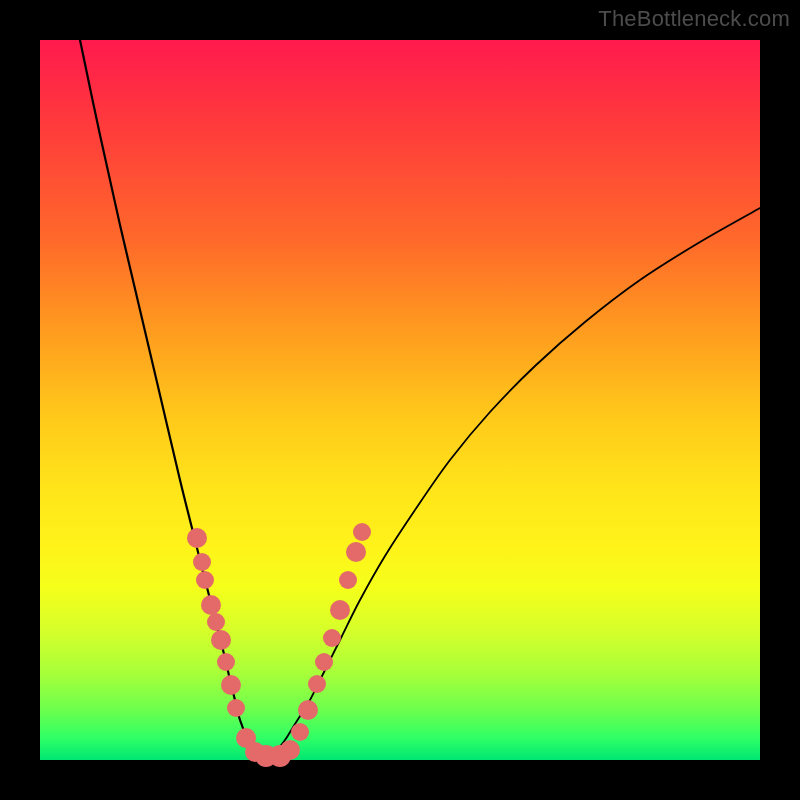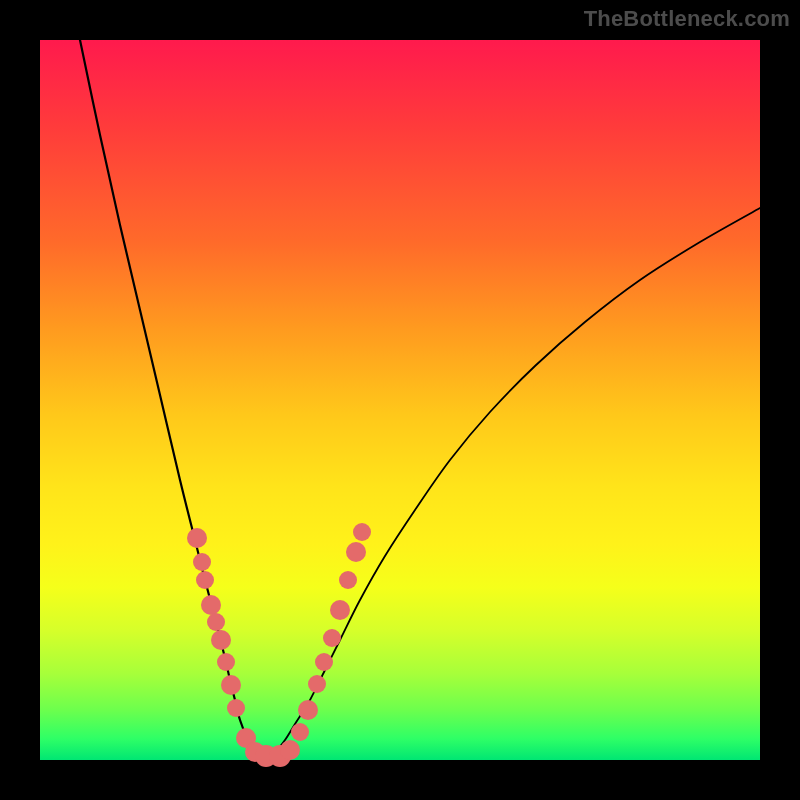--- a/index.html
+++ b/index.html
@@ -43,21 +43,21 @@
       #00e673 100%
     );
   }
   .watermark {
     position: absolute;
     top: 6px;
     right: 10px;
     color: #4c4c4c;
     font-size: 22px;
     letter-spacing: 0.2px;
-    font-weight: 700;
+    font-weight: 400;
     user-select: none;
   }
   svg.curves {
     position: absolute;
     left: 0;
     top: 0;
     width: 720px;
     height: 720px;
     overflow: visible;
   }

